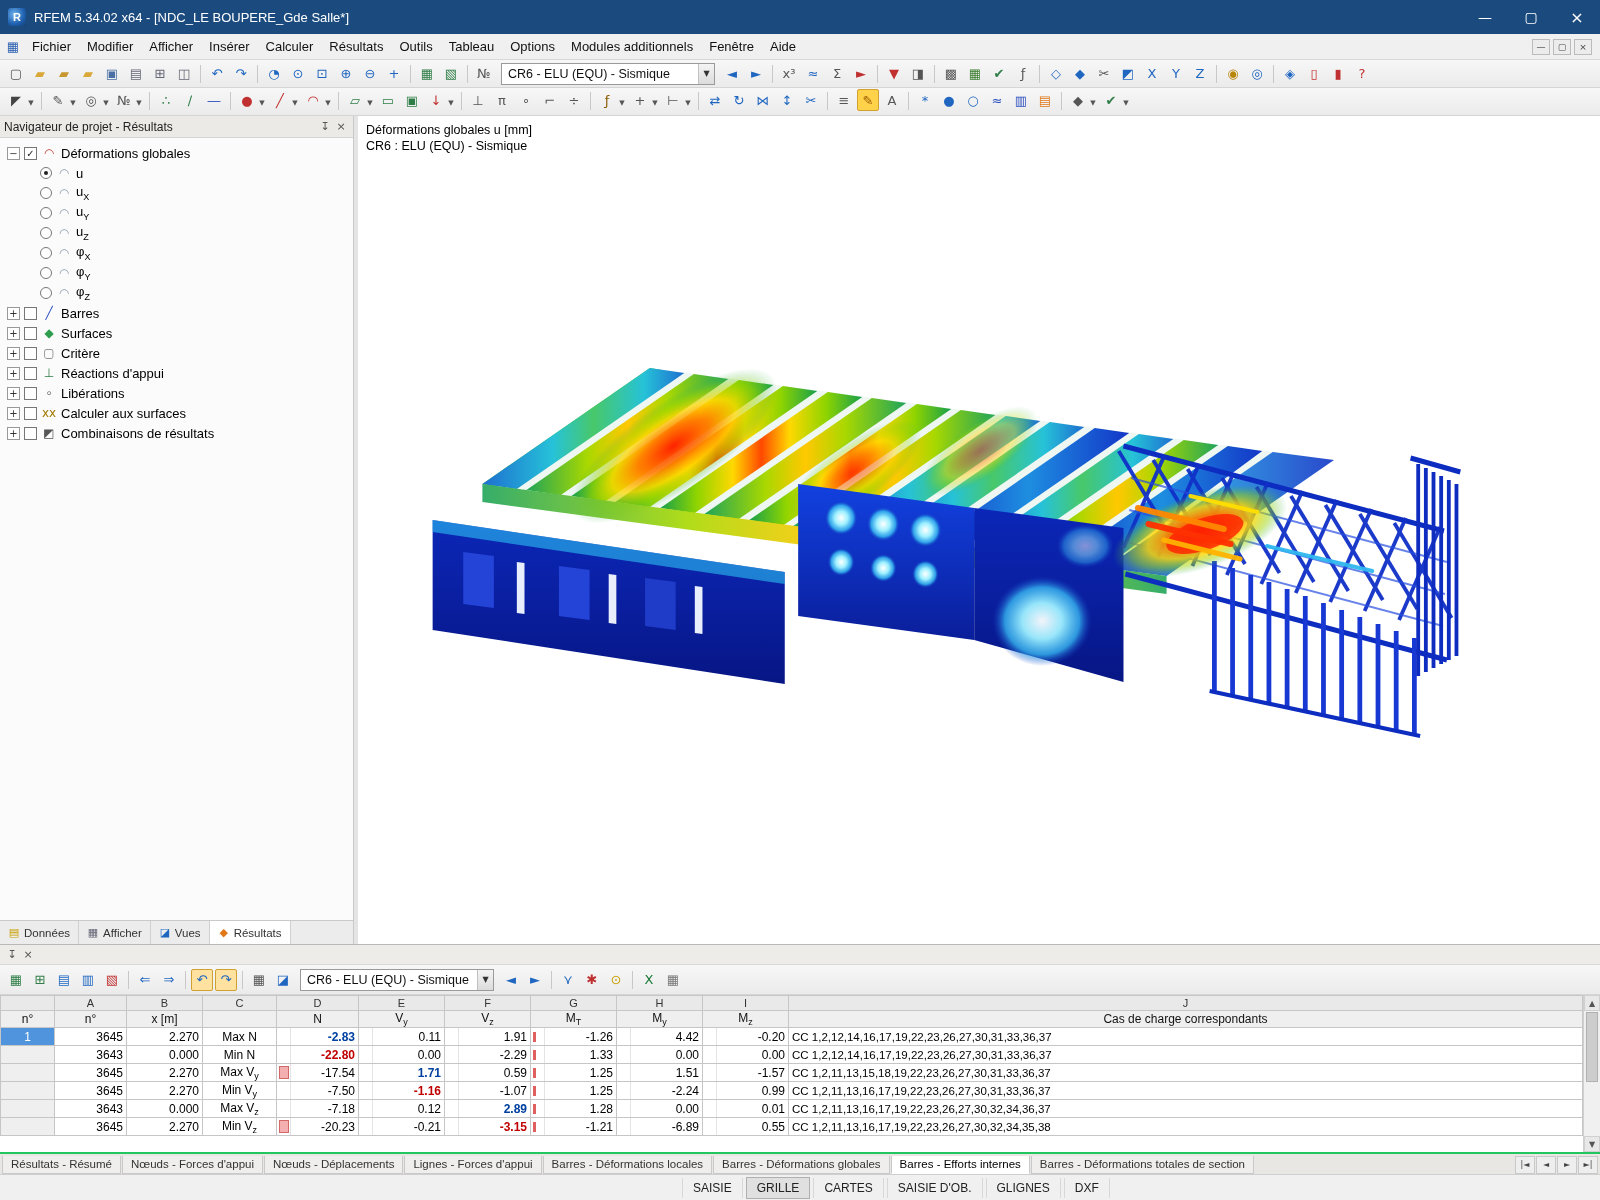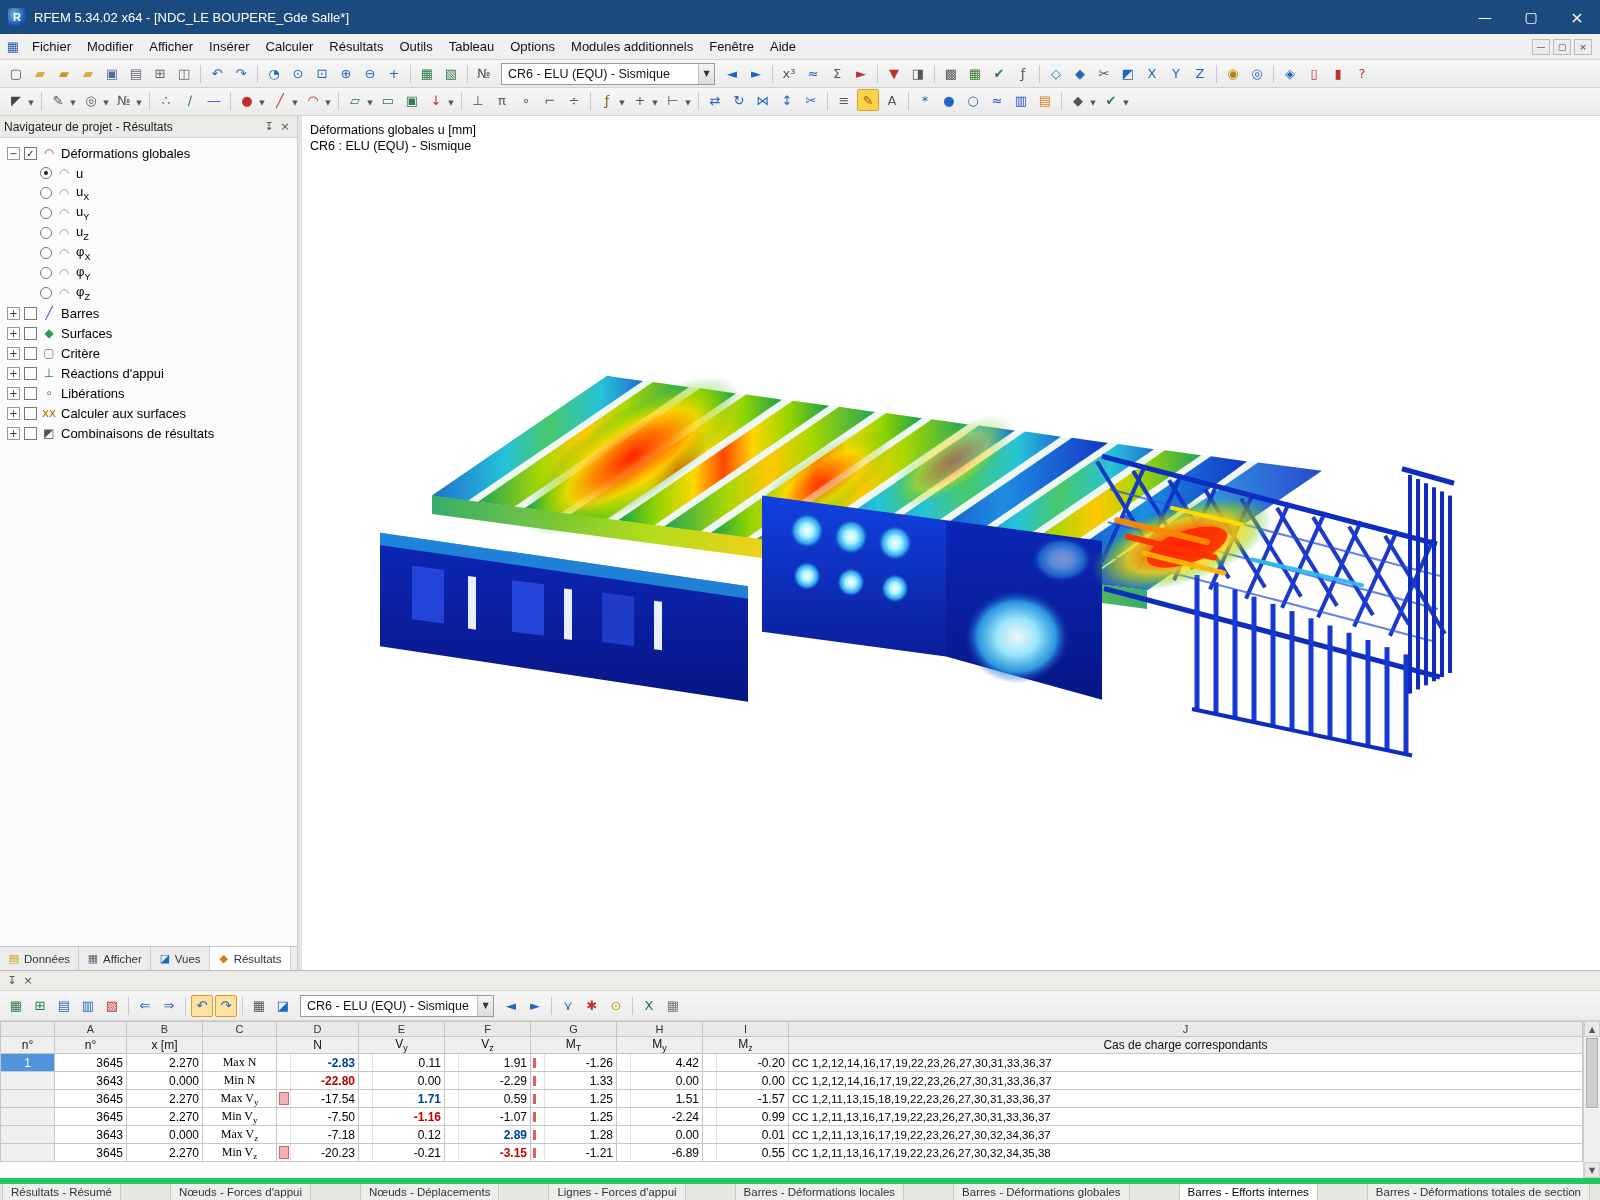--- a/index.html
+++ b/index.html
@@ -25,21 +25,21 @@
   .tool{display:inline-flex;align-items:center;justify-content:center;width:22px;height:22px;font-size:13px;border:1px solid transparent;border-radius:2px;margin:0 1px;font-family:"DejaVu Sans",sans-serif;}
   .tool.dd{width:10px;font-size:7px;color:#555;margin-left:-2px;}
   .tsep{display:inline-block;width:1px;height:18px;background:#c8c8c8;margin:0 4px;vertical-align:middle;}
   .combo{display:inline-flex;align-items:center;height:22px;border:1px solid #9a9a9a;background:#fff;margin:0 5px;}
   .combo-text{padding:0 6px;font-size:12.5px;min-width:196px;color:#111;}
   .combo.small .combo-text{min-width:176px;}
   .combo-btn{width:16px;align-self:stretch;display:flex;align-items:center;justify-content:center;background:linear-gradient(#f4f4f4,#dcdcdc);border-left:1px solid #c0c0c0;font-size:8px;color:#333;font-family:"DejaVu Sans",sans-serif;}
 
   
   .main{flex:1 1 auto;display:flex;min-height:0;}
-  .navigator{width:298px;flex:0 0 auto;display:flex;flex-direction:column;background:#fde047;border-right:1px solid #c9c9c9;}
+  .navigator{width:354px;flex:0 0 auto;display:flex;flex-direction:column;background:#fde047;border-right:1px solid #c9c9c9;}
   .nav-header{height:22px;display:flex;align-items:center;background:#eceae6;border-bottom:1px solid #d5d5d5;font-size:12px;padding:0 4px;color:#222;flex:0 0 auto;}
   .nav-header .hd-title{flex:1;}
   .nh-btn{width:16px;text-align:center;color:#555;font-size:11px;font-family:"DejaVu Sans",sans-serif;}
   .tree{flex:1 1 auto;overflow:hidden;background:#fbfbfb;padding:5px 2px;font-size:13px;}
   .trow{display:flex;align-items:center;height:20px;gap:4px;padding-left:5px;color:#000;}
   .trow.child{padding-left:38px;}
   .expander{width:13px;height:13px;flex:0 0 auto;border:1px solid #999;background:#fff;font-size:10px;line-height:11px;text-align:center;color:#333;font-family:"DejaVu Sans",sans-serif;}
   .cb{width:13px;height:13px;flex:0 0 auto;border:1px solid #777;background:#fff;font-size:10px;line-height:11px;text-align:center;color:#222;font-family:"DejaVu Sans",sans-serif;}
   .radio{width:12px;height:12px;flex:0 0 auto;border:1px solid #777;border-radius:50%;background:#fff;position:relative;}
   .radio.sel::after{content:"";position:absolute;left:3px;top:3px;width:4px;height:4px;border-radius:50%;background:#222;}
@@ -61,37 +61,37 @@
   .table-toolbar{height:30px;display:flex;align-items:center;background:linear-gradient(#f7f7f7,#ebebeb);border-bottom:1px solid #d5d5d5;padding:0 4px;flex:0 0 auto;}
   .table-area{flex:1 1 auto;display:flex;background:#fff;min-height:0;align-items:stretch;}
   #results-table{border-collapse:collapse;table-layout:fixed;width:1583px;font-size:12px;align-self:flex-start;}
   #results-table th,#results-table td{border:1px solid #c6c6c6;height:17px;padding:0 3px;font-weight:normal;overflow:hidden;white-space:nowrap;}
   #results-table thead th{background:#efefef;text-align:center;color:#111;}
   #results-table tr.letters th{height:15px;font-size:11px;background:#e9e9e9;color:#333;}
   #results-table th.selcol{background:#a9c9ea;}
   #results-table td.rowhead{background:#efefef;text-align:center;}
   #results-table td.rowhead.sel{background:#4f94dd;color:#fff;}
   #results-table td.num{text-align:right;}
-  #results-table td.ext{text-align:center;font-family:Liberation Serif, serif;}
+  #results-table td.ext{text-align:center;}
   #results-table td.val{padding:0;}
   .cellwrap{display:flex;height:17px;align-items:center;}
   .mini{width:14px;height:100%;flex:0 0 auto;display:flex;align-items:center;border-right:1px solid #e4e4e4;}
   .bar{width:3px;height:10px;margin-left:2px;}
   .bar.red{background:#e06060;}
   .bar.wide{width:10px;height:13px;background:#f4b0b0;border:1px solid #d06868;}
   .cellwrap .numv{flex:1;text-align:right;padding:0 3px;}
   .numv.max{color:#0040a0;font-weight:bold;}
   .numv.min{color:#c00000;font-weight:bold;}
   #results-table td.cc{text-align:left;font-size:11.5px;}
   .vscroll{width:17px;flex:0 0 auto;background:#f0f0f0;border-left:1px solid #d0d0d0;display:flex;flex-direction:column;}
   .vs-btn{height:16px;font-size:8px;display:flex;align-items:center;justify-content:center;color:#555;background:#e8e8e8;border:1px solid #d0d0d0;font-family:"DejaVu Sans",sans-serif;}
   .vs-thumb{flex:0 0 70px;margin:1px 2px;background:#cdcdcd;border:1px solid #b0b0b0;}
   .vs-fill{flex:1;}
 
-  .tab-bar{height:22px;display:flex;align-items:center;background:#e9e7e3;border-top:6px solid #22c55e;font-size:11.5px;padding:1px 0 0 2px;flex:0 0 auto;gap:48px;}
+  .tab-bar{height:22px;display:flex;align-items:center;background:#e9e7e3;border-top:2px solid #22c55e;font-size:11.5px;padding:1px 0 0 2px;flex:0 0 auto;}
   .ttab{padding:2px 8px 3px;border:1px solid #c9c9c9;border-top:none;background:#efeeec;margin-right:1px;color:#333;white-space:nowrap;}
   .ttab.active{background:#fff;color:#000;border-bottom:1px solid #fff;}
   .tab-nav{margin-left:auto;display:flex;padding-right:2px;}
   .tn-btn{min-width:20px;height:18px;border:1px solid #c9c9c9;background:#eee;display:flex;align-items:center;justify-content:center;font-size:8px;color:#444;margin-left:1px;font-family:"DejaVu Sans",sans-serif;padding:0 2px;}
 
   
   .statusbar{height:26px;background:#f0f0f0;border-top:1px solid #cfcfcf;display:flex;align-items:center;font-size:12px;flex:0 0 auto;}
   .sb-spacer{width:682px;flex:0 0 auto;}
   .sb-item{padding:3px 10px;border-left:1px solid #d8d8d8;border-right:1px solid #d8d8d8;margin-right:3px;color:#222;}
   .sb-item.active{background:#e0e0e0;border:1px solid #b0b0b0;}
@@ -776,14 +776,23 @@
         <span class="ttab">Barres - Déformations totales de section</span>
         <span class="tab-nav">
           <span class="tn-btn">|◄</span>
           <span class="tn-btn">◄</span>
           <span class="tn-btn">►</span>
           <span class="tn-btn">►|</span>
         </span>
       </div>
   </div>
 
+  <div class="statusbar" id="statusbar">
+      <span class="sb-spacer"></span>
+      <span class="sb-item">SAISIE</span>
+      <span class="sb-item active">GRILLE</span>
+      <span class="sb-item">CARTES</span>
+      <span class="sb-item">SAISIE D'OB.</span>
+      <span class="sb-item">GLIGNES</span>
+      <span class="sb-item">DXF</span>
+    </div>
 
 </div>
 
 </body></html>

